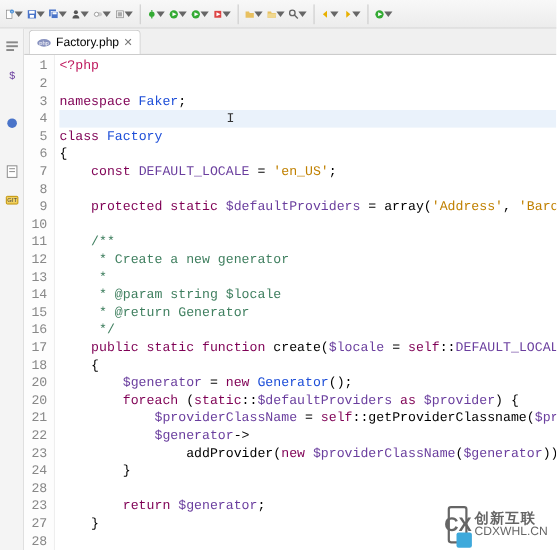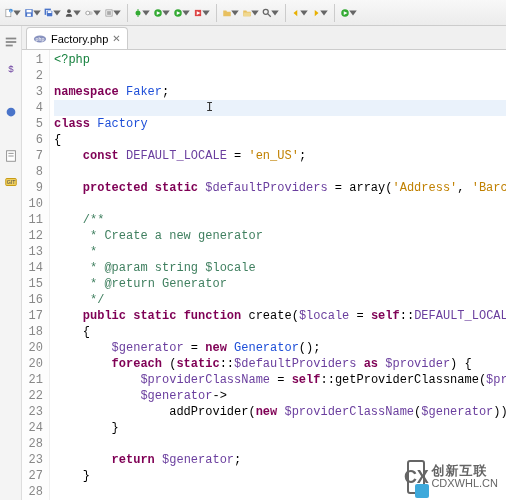--- a/index.html
+++ b/index.html
@@ -104,22 +104,22 @@
 .code .row.hl { background: #eaf2fb; }
 .cursor-caret {
   position: absolute;
   left: 152px;
   top: 0;
   width: 1px;
   height: 14px;
   color: #333;
 }
 
-.kw { color: #7f0055; font-weight: bold; }
-.kw2 { color: #15803d; }
+.kw { color: #7f0055; font-weight: normal; }
+.kw2 { color: #be185d; }
 .str { color: #c08000; }
 .var { color: #6a3e9e; }
 .fn { color: #000; }
 .cm { color: #3f7f5f; }
 .tag { color: #3f7f5f; }
 .op { color: #000; }
 .type { color: #1d4ed8; }
 
 .watermark {
   position: absolute;

